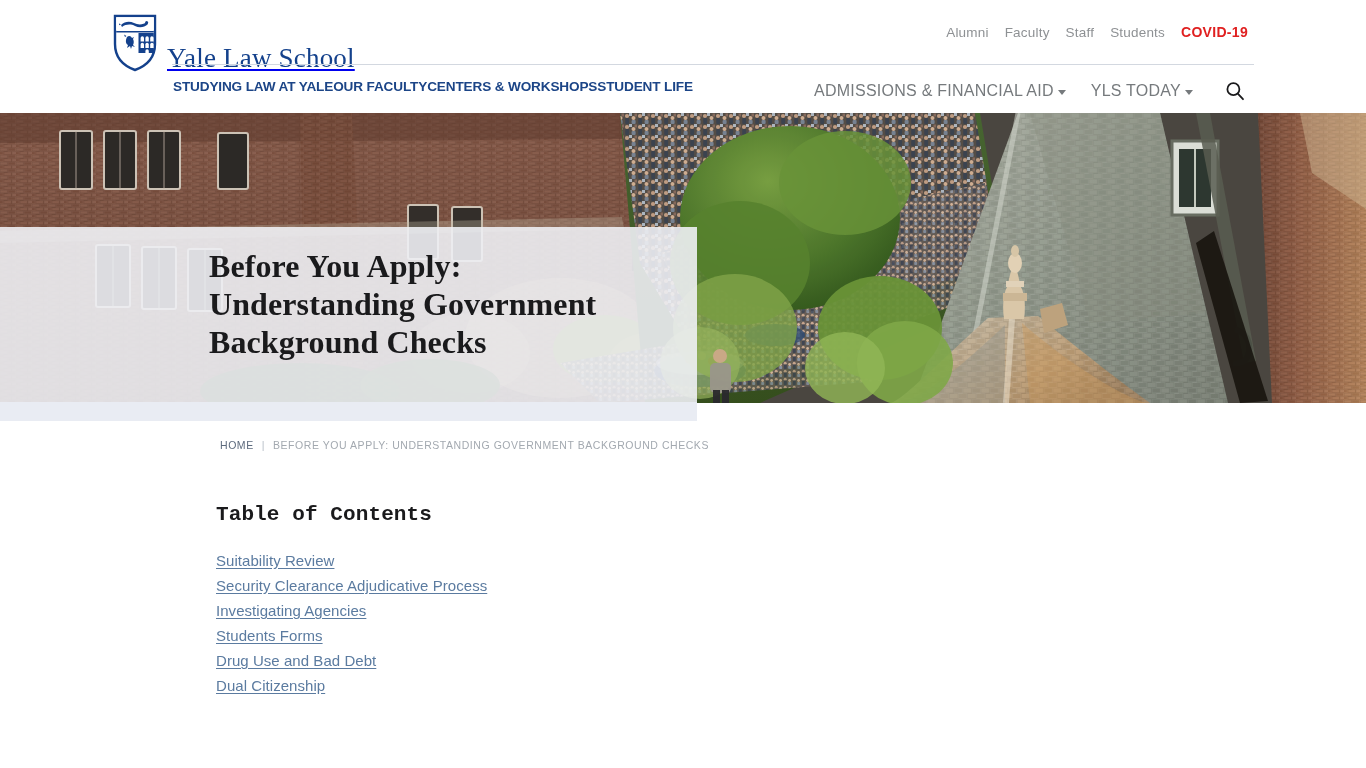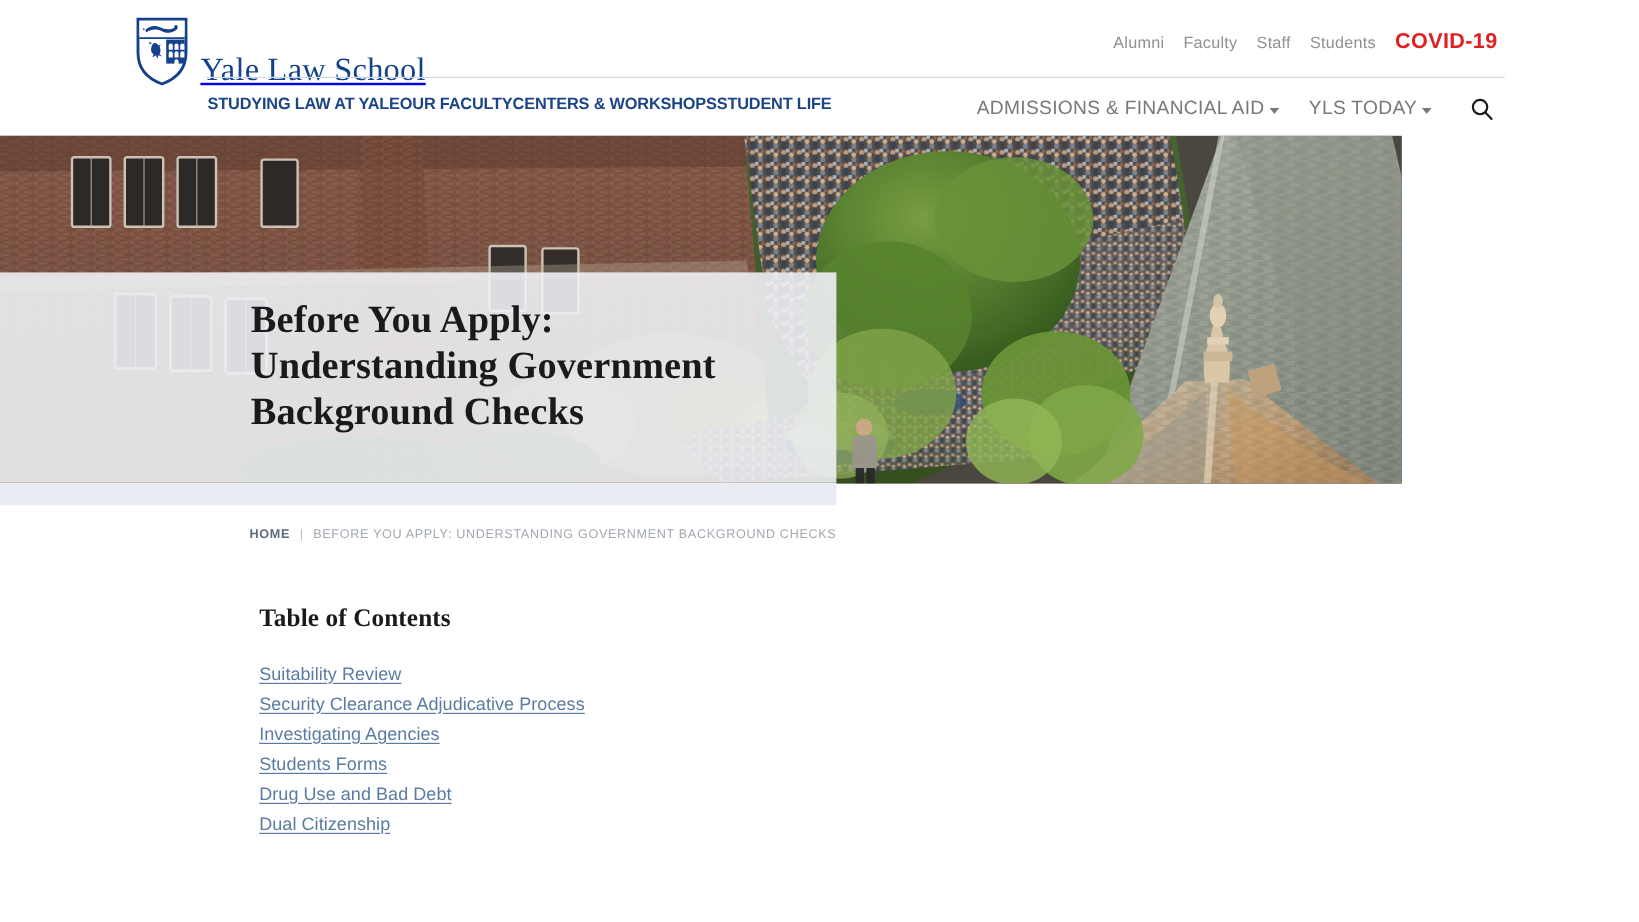--- a/index.html
+++ b/index.html
@@ -54,21 +54,21 @@
   .util-link {
     font-size: 13.5px;
     color: #8e9194;
     text-decoration: none;
     white-space: nowrap;
     letter-spacing: .2px;
   }
   .util-link.alert {
     color: #e02020;
     font-weight: bold;
-    font-size: 18px;
+    font-size: 14px;
     letter-spacing: .3px;
   }
 
   
   .primary-nav {
     position: absolute;
     left: 173px; top: 79px;
     display: flex;
     align-items: center;
   }
@@ -110,21 +110,21 @@
   .search-btn {
     width: 22px; height: 22px;
     display: flex; align-items: center; justify-content: center;
     background: none; border: none; cursor: pointer;
     margin-left: 6px;
   }
 
   
   .hero {
     position: relative;
-    width: 1168px;
+    width: 1366px;
     height: 309px;  
     overflow: hidden;
   }
   .hero-photo {
     position: absolute;
     inset: 0;
     width: 1366px;
     height: 290px;
     overflow: hidden;
     background: #6a584a;
@@ -160,34 +160,35 @@
     position: absolute;
     left: 208px; top: 439px;
     display: flex;
     align-items: center;
     gap: 8px;
     font-size: 10.5px;
     letter-spacing: .55px;
   }
   .crumb-home {
     color: #5c6a7d;
-    font-weight: bold;
+    font-weight: normal;
     text-decoration: none;
+    margin-left: 12px;
   }
   .crumb-sep { color: #b9c0c9; font-weight: normal; }
   .crumb-current { color: #a3a9b0; }
 
   
   .content {
     position: absolute;
     left: 216px; top: 503px;
     width: 640px;
   }
   .toc-heading {
-    font-family: Liberation Serif, serif;
+    font-family: Liberation Mono, monospace;
     font-weight: bold;
     font-size: 21px;
     color: #1a1a1c;
     letter-spacing: .1px;
     margin-bottom: 22px;
   }
   .toc-list { list-style: none; }
   .toc-list li { line-height: 25px; }
   .toc-link {
     font-size: 15px;

